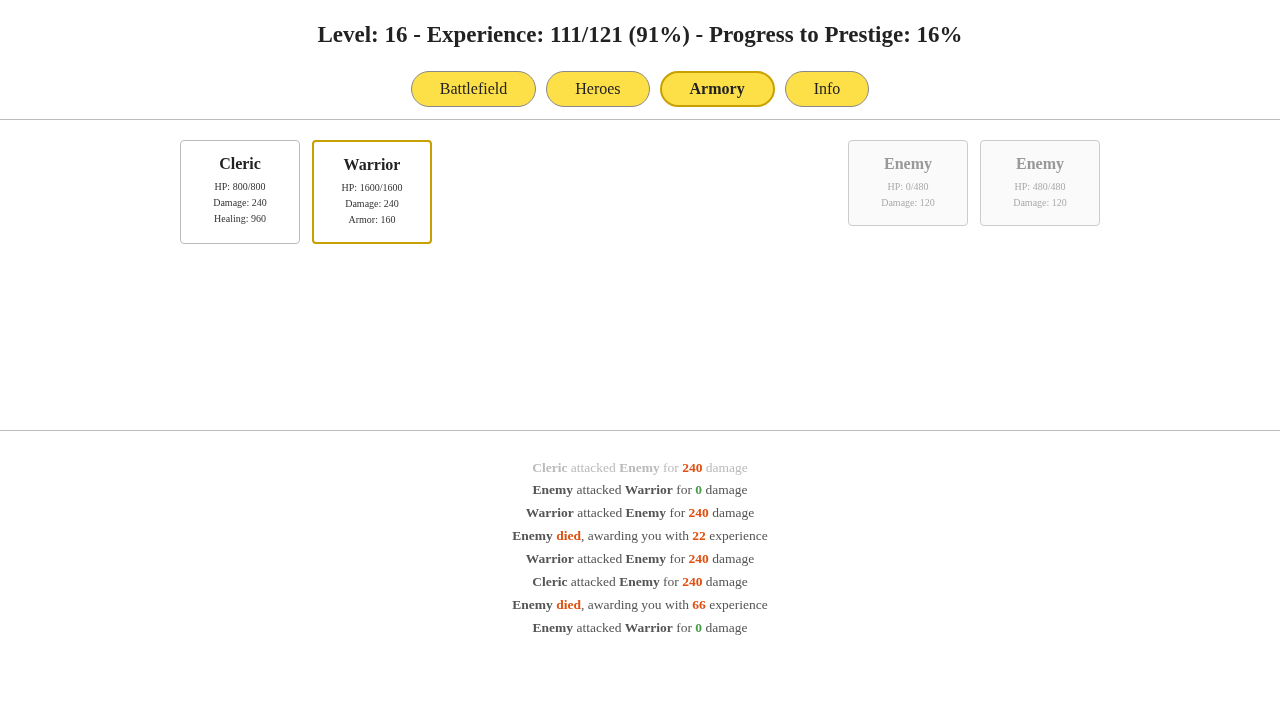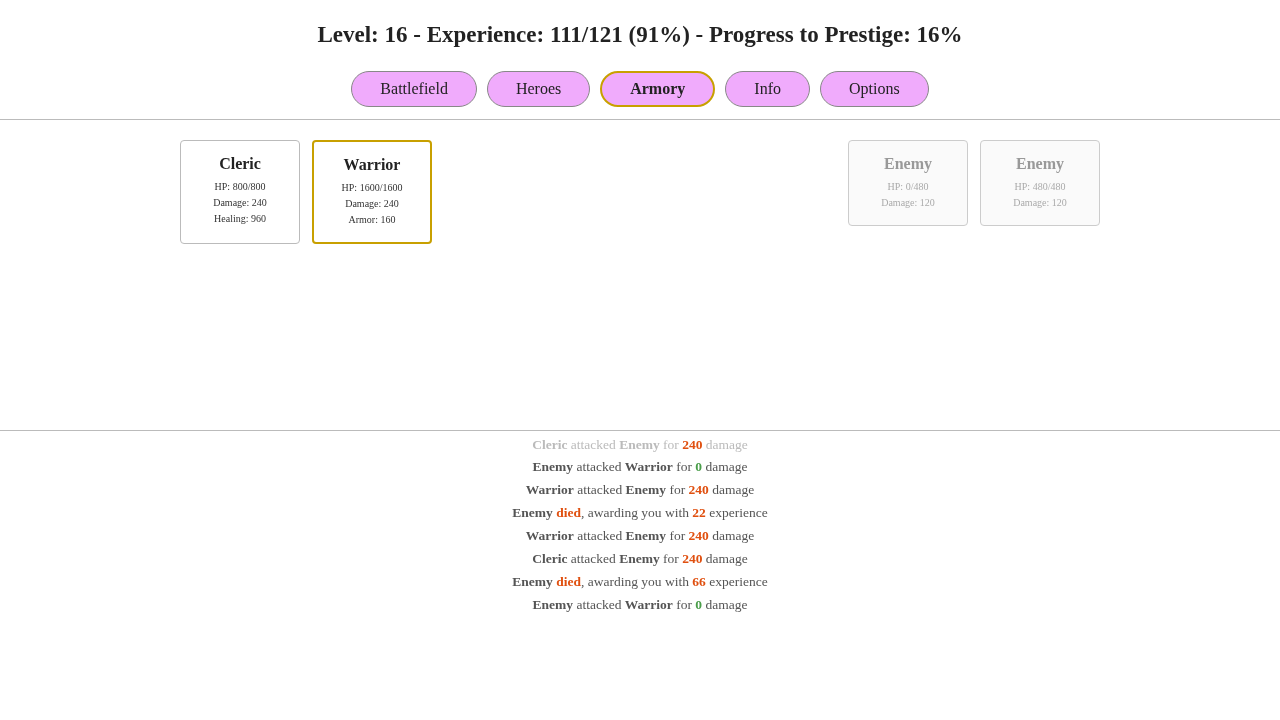--- a/index.html
+++ b/index.html
@@ -27,21 +27,21 @@
     .nav-bar {
       display: flex;
       justify-content: center;
       gap: 10px;
       padding: 8px 0 12px 0;
     }
     .nav-button {
       padding: 7px 28px;
       border: 1.5px solid #888;
       border-radius: 20px;
-      background: #f0abfc;
+      background: #fde047;
       font-size: 16px;
       font-family: Georgia, serif;
       cursor: pointer;
       color: #222;
     }
     .nav-button.active {
       border: 2.5px solid #c8a000;
       font-weight: bold;
     }
 
@@ -105,21 +105,21 @@
       color: #999;
     }
     .unit-card.enemy-card .unit-stat {
       color: #aaa;
     }
 
     
     .battle-log {
       border-top: 1.5px solid #bbb;
       margin-top: 10px;
-      padding: 3px 0 0 0;
+      padding: 26px 0 0 0;
       text-align: center;
     }
     .log-line {
       font-size: 13.5px;
       line-height: 1.7;
       color: #555;
     }
     .log-line .died {
       color: #e05010;
       font-weight: bold;
@@ -147,21 +147,20 @@
 <div class="header-stats">
   <div class="line">Level: 16 - Experience: 111/121 (91%) - Progress to Prestige: 16%</div>
 </div>
 
 <div class="nav-bar">
 
 <button class="nav-button">Battlefield</button>
     <button class="nav-button">Heroes</button>
     <button class="nav-button active">Armory</button>
     <button class="nav-button">Info</button>
-    <button class="nav-button">Options</button>
   </div>
 
 <hr class="divider">
 
 <div class="battlefield">
   <div class="heroes-group">
 
   <div class="unit-card">
         <div class="unit-name">Cleric</div>
         <div class="unit-stat">HP: 800/800</div>

